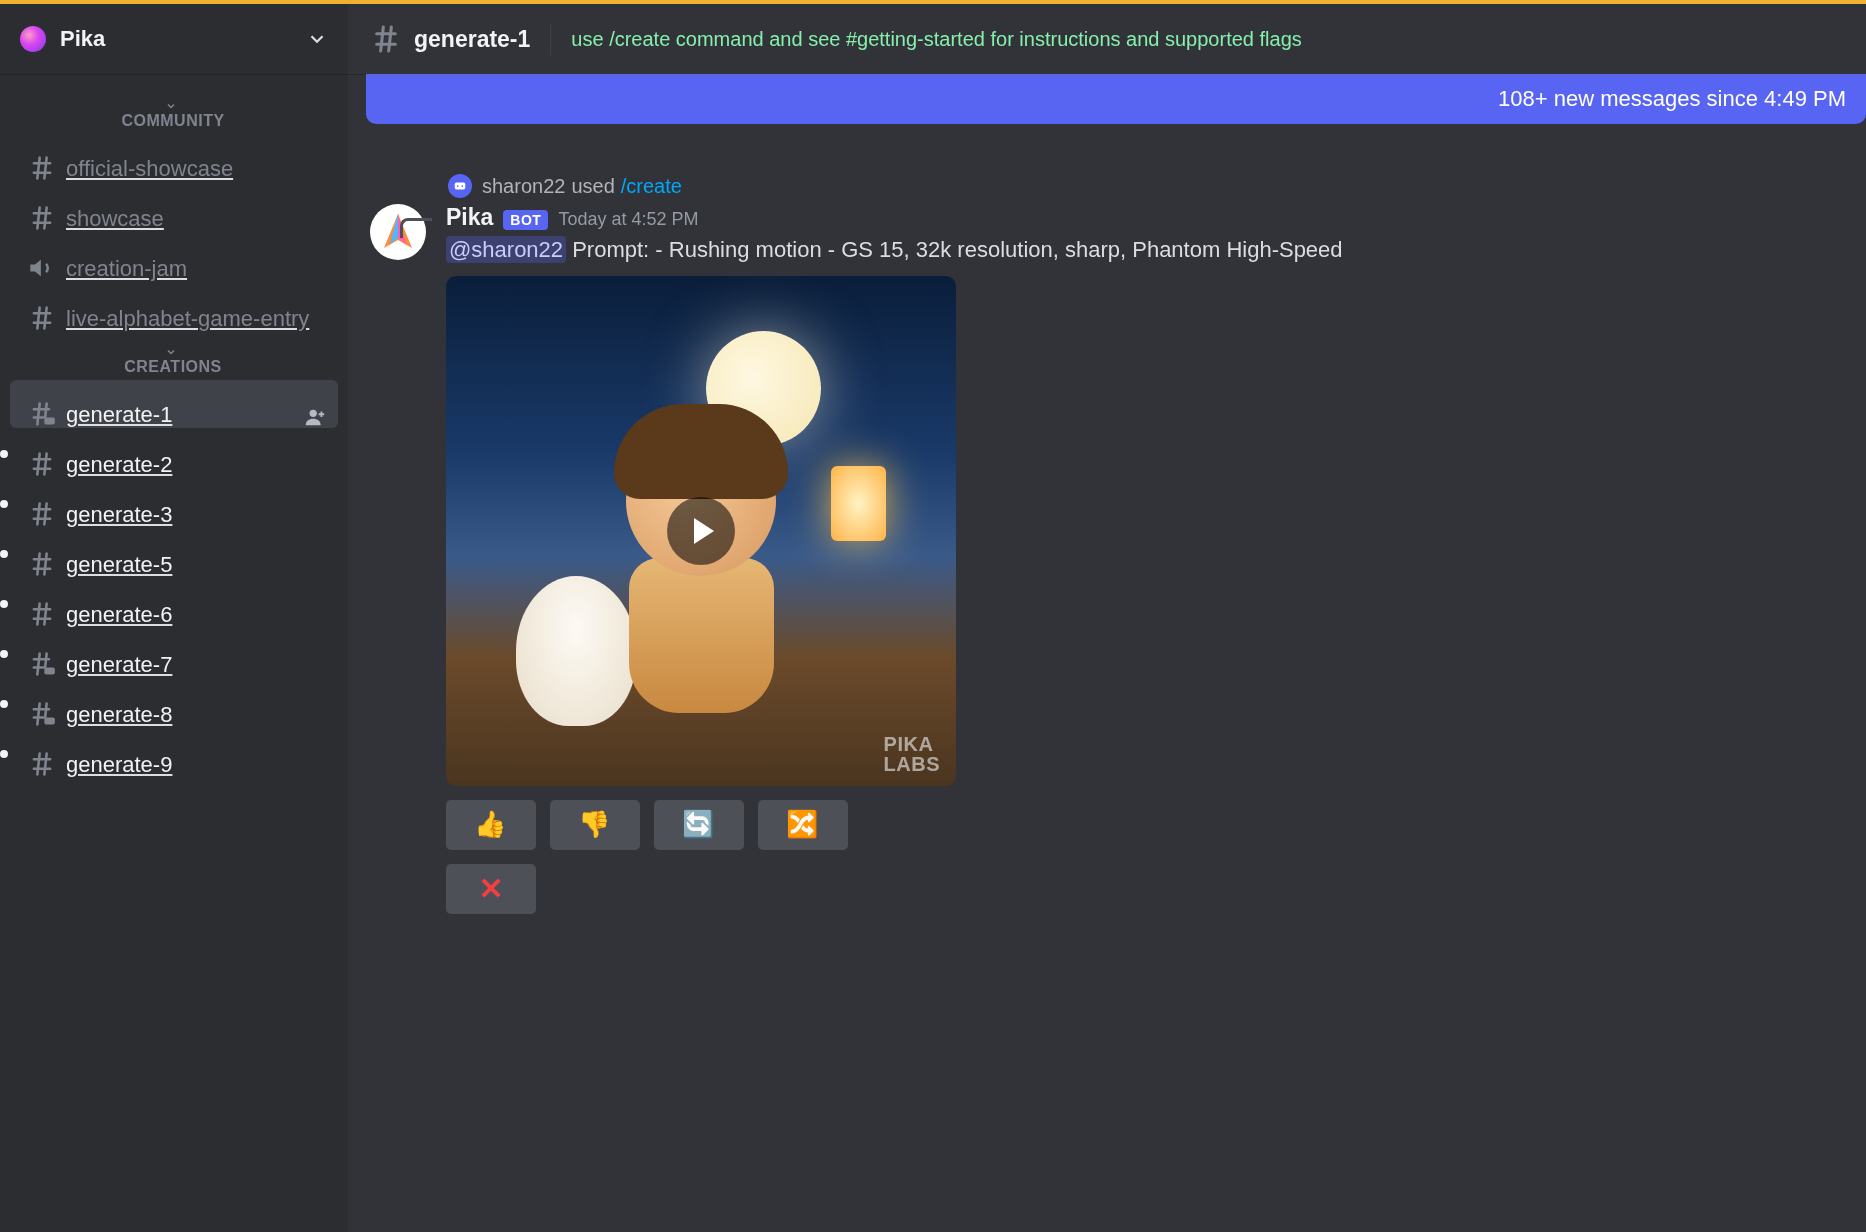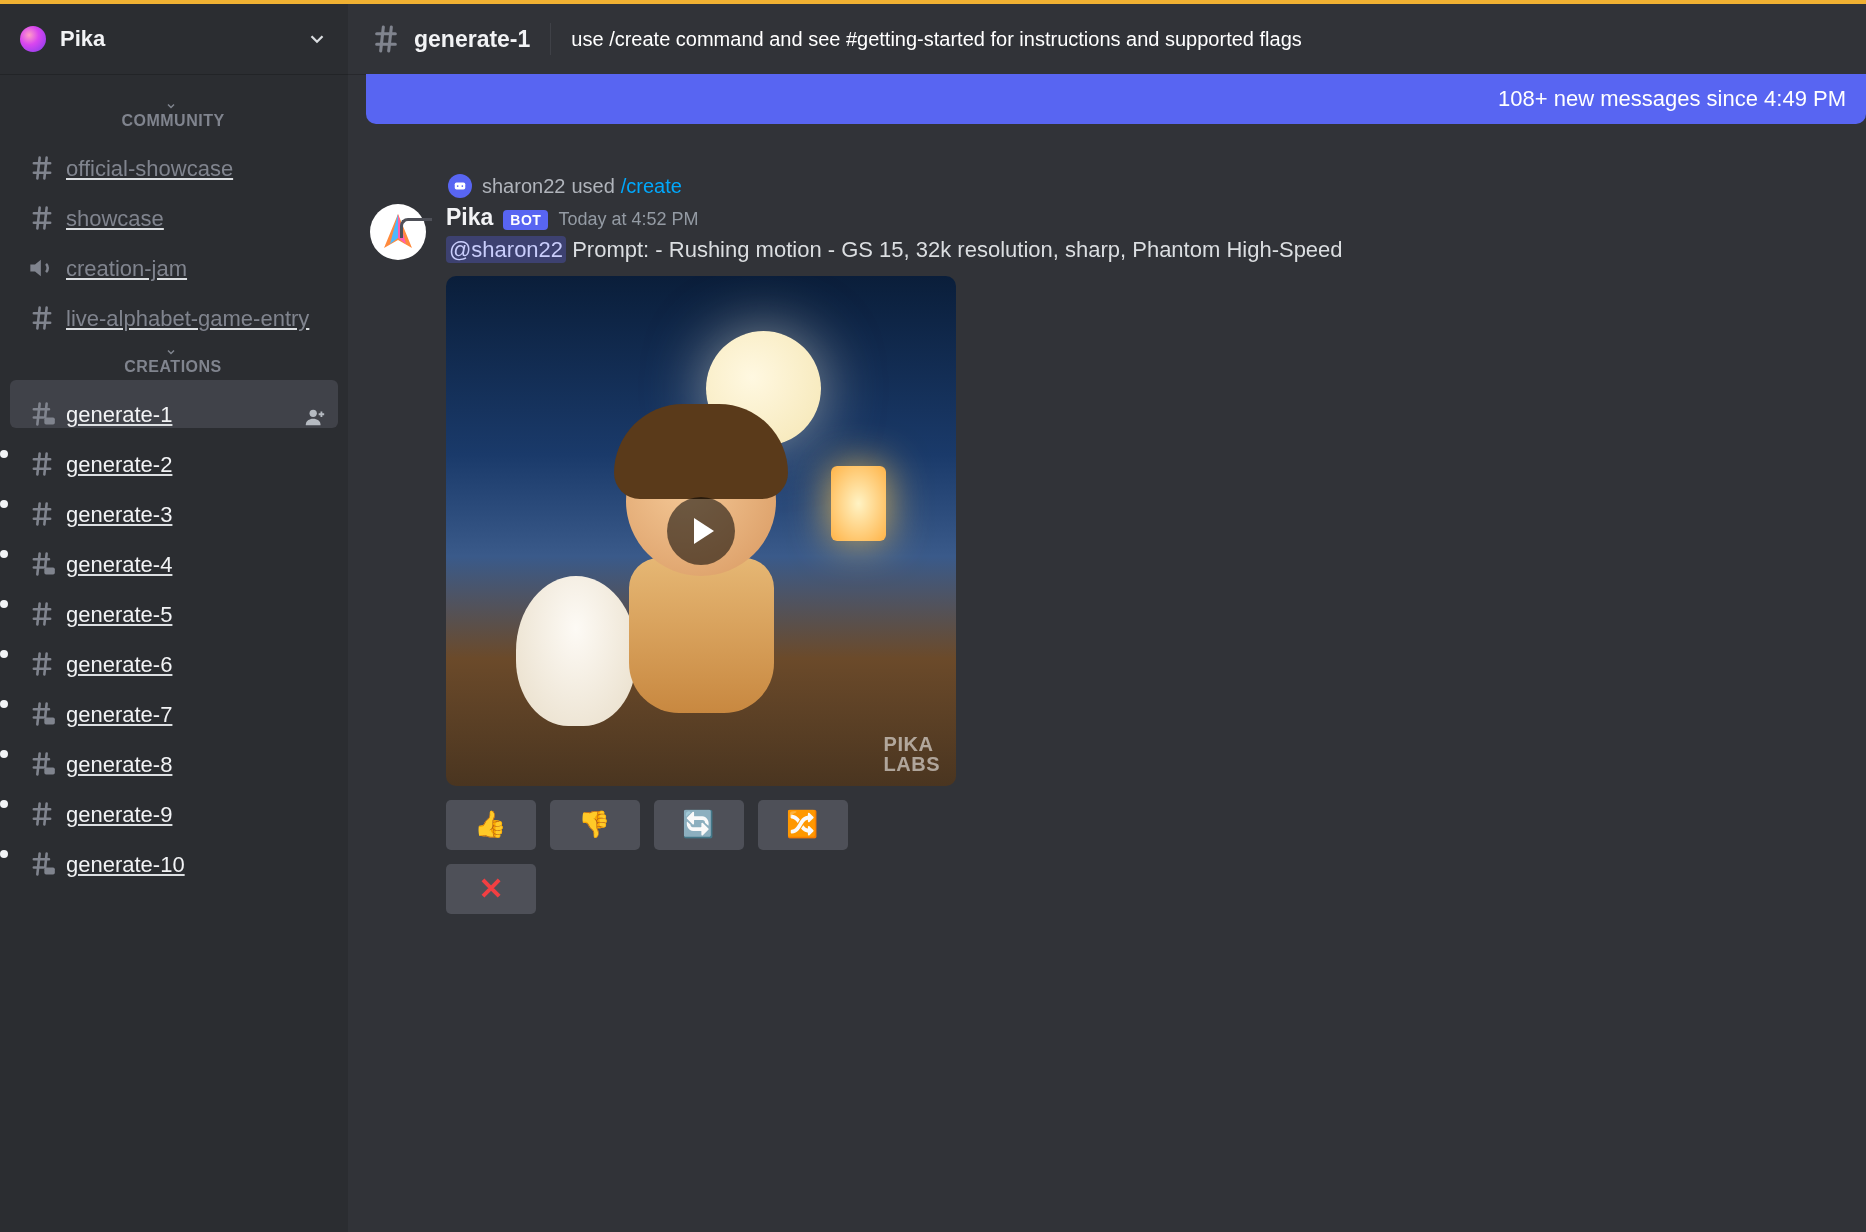--- a/index.html
+++ b/index.html
@@ -148,21 +148,21 @@
   font-size: 23px;
   font-weight: 700;
 }
 .chat-header .divider {
   width: 1px;
   height: 32px;
   background: #3f4147;
   margin: 0 20px;
 }
 .chat-header .topic {
-  color: #ffffff;
+  color: #86efac;
   font-size: 20px;
   white-space: nowrap;
   overflow: hidden;
   text-overflow: ellipsis;
 }
 .new-messages-bar {
   margin: 0 0 0 18px;
   background: #5865f2;
   color: #fff;
   font-size: 22px;
@@ -478,76 +478,58 @@
           <span class="ch-icon">
             <svg width="28" height="28" viewBox="0 0 24 24" fill="none" stroke="currentColor" stroke-width="2.2" stroke-linecap="round">
               <path d="M5 8h14M5 16h14M10 3l-2 18M16 3l-2 18"></path>
             </svg>
           </span>
           <span class="ch-name">generate-3</span>
         </div>
         <div class="channel unread">
           <span class="ch-icon">
             <svg width="28" height="28" viewBox="0 0 24 24" fill="none" stroke="currentColor" stroke-width="2.2" stroke-linecap="round">
+              <path d="M5 8h14M5 16h14M10 3l-2 18M16 3l-2 18"></path>
+            </svg>
+          </span>
+          <span class="ch-name">generate-5</span>
+        </div>
+        <div class="channel unread">
+          <span class="ch-icon">
+            <svg width="28" height="28" viewBox="0 0 24 24" fill="none" stroke="currentColor" stroke-width="2.2" stroke-linecap="round">
+              <path d="M5 8h14M5 16h14M10 3l-2 18M16 3l-2 18"></path>
+            </svg>
+          </span>
+          <span class="ch-name">generate-6</span>
+        </div>
+        <div class="channel unread">
+          <span class="ch-icon">
+            <svg width="28" height="28" viewBox="0 0 24 24" fill="none" stroke="currentColor" stroke-width="2.2" stroke-linecap="round">
               <path d="M5 8h13M5 15h8M10 3l-2 18M16 3l-1.3 12"></path>
               <rect x="14" y="15" width="9" height="6" rx="1.5" fill="currentColor" stroke="none"></rect>
             </svg>
           </span>
-          <span class="ch-name">generate-4</span>
-        </div>
-        <div class="channel unread">
-          <span class="ch-icon">
-            <svg width="28" height="28" viewBox="0 0 24 24" fill="none" stroke="currentColor" stroke-width="2.2" stroke-linecap="round">
-              <path d="M5 8h14M5 16h14M10 3l-2 18M16 3l-2 18"></path>
-            </svg>
-          </span>
-          <span class="ch-name">generate-5</span>
-        </div>
-        <div class="channel unread">
-          <span class="ch-icon">
-            <svg width="28" height="28" viewBox="0 0 24 24" fill="none" stroke="currentColor" stroke-width="2.2" stroke-linecap="round">
-              <path d="M5 8h14M5 16h14M10 3l-2 18M16 3l-2 18"></path>
-            </svg>
-          </span>
-          <span class="ch-name">generate-6</span>
+          <span class="ch-name">generate-7</span>
         </div>
         <div class="channel unread">
           <span class="ch-icon">
             <svg width="28" height="28" viewBox="0 0 24 24" fill="none" stroke="currentColor" stroke-width="2.2" stroke-linecap="round">
               <path d="M5 8h13M5 15h8M10 3l-2 18M16 3l-1.3 12"></path>
               <rect x="14" y="15" width="9" height="6" rx="1.5" fill="currentColor" stroke="none"></rect>
             </svg>
           </span>
-          <span class="ch-name">generate-7</span>
+          <span class="ch-name">generate-8</span>
         </div>
         <div class="channel unread">
           <span class="ch-icon">
             <svg width="28" height="28" viewBox="0 0 24 24" fill="none" stroke="currentColor" stroke-width="2.2" stroke-linecap="round">
-              <path d="M5 8h13M5 15h8M10 3l-2 18M16 3l-1.3 12"></path>
-              <rect x="14" y="15" width="9" height="6" rx="1.5" fill="currentColor" stroke="none"></rect>
-            </svg>
-          </span>
-          <span class="ch-name">generate-8</span>
-        </div>
-        <div class="channel unread">
-          <span class="ch-icon">
-            <svg width="28" height="28" viewBox="0 0 24 24" fill="none" stroke="currentColor" stroke-width="2.2" stroke-linecap="round">
               <path d="M5 8h14M5 16h14M10 3l-2 18M16 3l-2 18"></path>
             </svg>
           </span>
           <span class="ch-name">generate-9</span>
-        </div>
-        <div class="channel unread">
-          <span class="ch-icon">
-            <svg width="28" height="28" viewBox="0 0 24 24" fill="none" stroke="currentColor" stroke-width="2.2" stroke-linecap="round">
-              <path d="M5 8h13M5 15h8M10 3l-2 18M16 3l-1.3 12"></path>
-              <rect x="14" y="15" width="9" height="6" rx="1.5" fill="currentColor" stroke="none"></rect>
-            </svg>
-          </span>
-          <span class="ch-name">generate-10</span>
         </div>
       </div>
   </aside>
 
   <main class="main">
     <div class="chat-header">
       <span class="hash">
         <svg width="32" height="32" viewBox="0 0 24 24" fill="currentColor">
             <path d="M5 8h14M5 16h14M10 3l-2 18M16 3l-2 18" stroke="currentColor" stroke-width="2.3" fill="none" stroke-linecap="round"></path>
           </svg>

